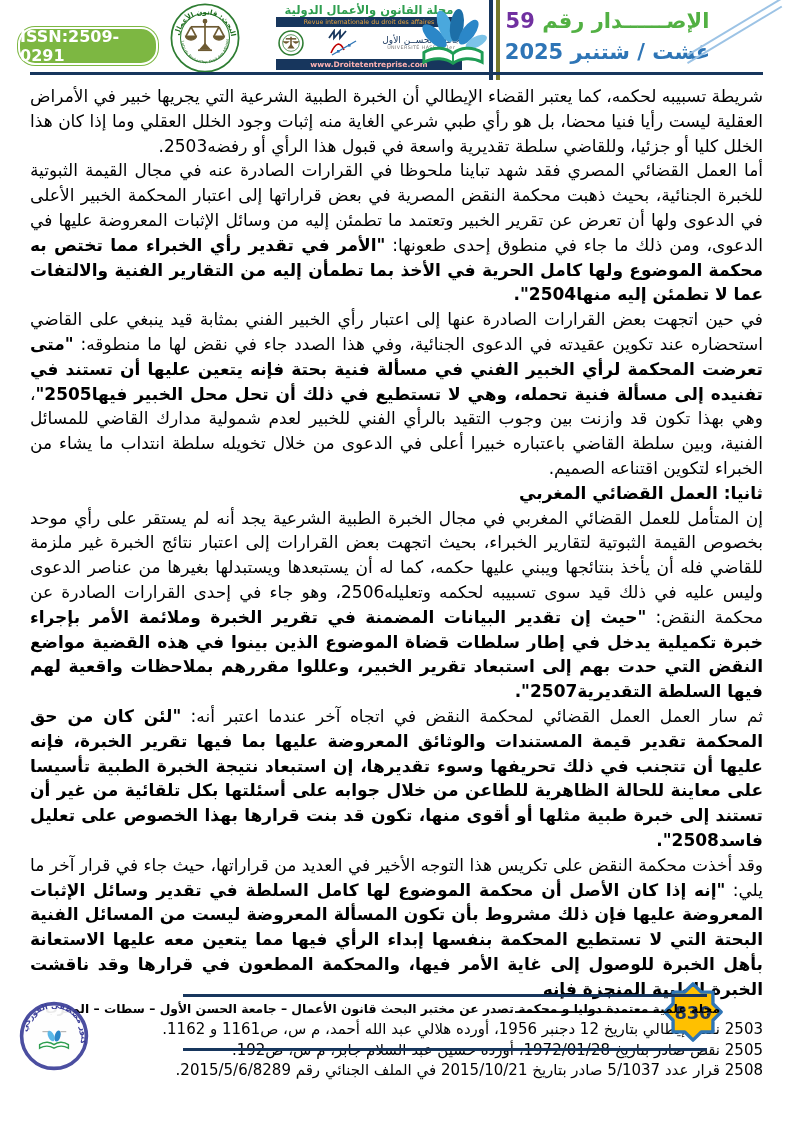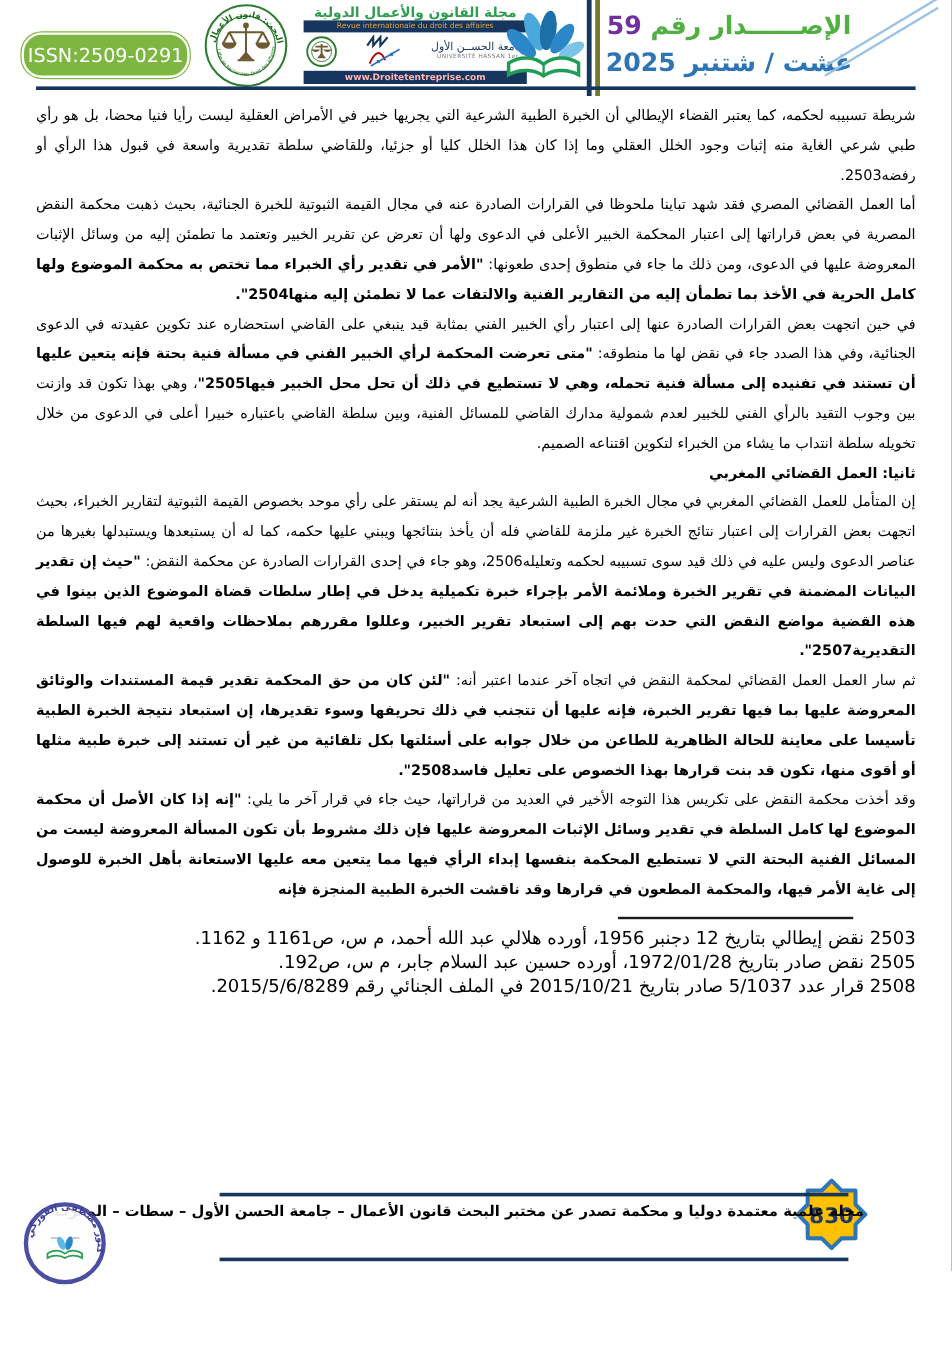--- a/index.html
+++ b/index.html
@@ -3,23 +3,23 @@
 <meta charset="utf-8">
 <style>
   html,body{margin:0;padding:0;background:#888;}
   .page{position:relative;width:793px;height:1122px;background:#fff;margin:0 auto;
         font-family:"DejaVu Sans",sans-serif;overflow:hidden;}
 
   
   header{position:absolute;top:0;left:0;right:0;height:74px;}
   .issn-pill{position:absolute;left:18px;top:27px;width:136px;height:34px;background:#7db742;
              border:2px solid #fff;border-radius:17px;box-shadow:0 0 0 1px #7db742;
-             color:#fff;font-weight:normal;font-size:16px;display:flex;align-items:center;justify-content:center;}
+             color:#fff;font-weight:bold;font-size:16px;display:flex;align-items:center;justify-content:center;}
   .lab-logo{position:absolute;left:170px;top:3px;}
-  .jlogo{position:absolute;left:253px;top:4px;width:186px;height:66px;display:flex;flex-direction:column;}
+  .jlogo{position:absolute;left:276px;top:4px;width:186px;height:66px;display:flex;flex-direction:column;}
   .jlogo .jtitle{color:#2e9e4f;font-weight:bold;font-size:11.5px;text-align:center;direction:rtl;line-height:13px;}
   .jlogo .jband{background:#17365d;color:#e8a33d;font-size:6.3px;text-align:center;line-height:10px;height:10px;}
   .jlogo .jmid{flex:1;display:flex;align-items:center;justify-content:space-between;padding:1px 2px;}
   .jlogo .juniv{display:flex;flex-direction:column;align-items:center;direction:rtl;}
   .jlogo .juniv .ar{color:#17365d;font-size:9px;line-height:10px;}
   .jlogo .juniv .fr{color:#777;font-size:4.8px;line-height:6px;letter-spacing:.4px;}
   .jlogo .jband2{background:#17365d;color:#ffb3b3;font-size:7.5px;font-weight:bold;text-align:center;line-height:11px;height:11px;}
   .book-logo{position:absolute;left:419px;top:2px;}
   .bars{position:absolute;left:489px;top:0;height:80px;display:flex;gap:3px;}
   .bars div{width:4px;height:80px;}
@@ -31,21 +31,21 @@
   .title-block .t2{font-size:21px;font-weight:bold;color:#2e75b6;line-height:32px;white-space:nowrap;}
   .diag{position:absolute;left:688px;top:6px;width:112px;height:66px;pointer-events:none;}
   .diag i{position:absolute;left:0;width:110px;height:2px;background:#9cc3e5;
           transform:rotate(-31deg);transform-origin:left bottom;display:block;}
   .diag i:nth-child(1){top:48px;}
   .diag i:nth-child(2){top:56px;}
   .header-rule{position:absolute;top:72px;left:30px;width:733px;height:3px;background:#17365d;}
 
   
   main{position:absolute;top:84px;left:30px;right:30px;direction:rtl;}
-  p.para{margin:0;font-size:12px;line-height:24.8px;text-align:justify;color:#000;}
+  p.para{margin:0;font-size:17px;line-height:24.8px;text-align:justify;color:#000;}
   p.para.heading{font-weight:bold;}
   .b{font-weight:bold;}
   .ltr{direction:ltr;unicode-bidi:isolate;}
 
   .fn-sep{width:196px;height:2px;background:#1a1a1a;margin:10px 52px 6px auto;}
   .footnote{font-size:15px;line-height:20.2px;text-align:justify;color:#000;margin:0;}
 
   
   footer{position:absolute;top:982px;left:0;right:0;height:92px;}
   .f-rule{position:absolute;left:183px;width:524px;height:3px;background:#17365d;}

